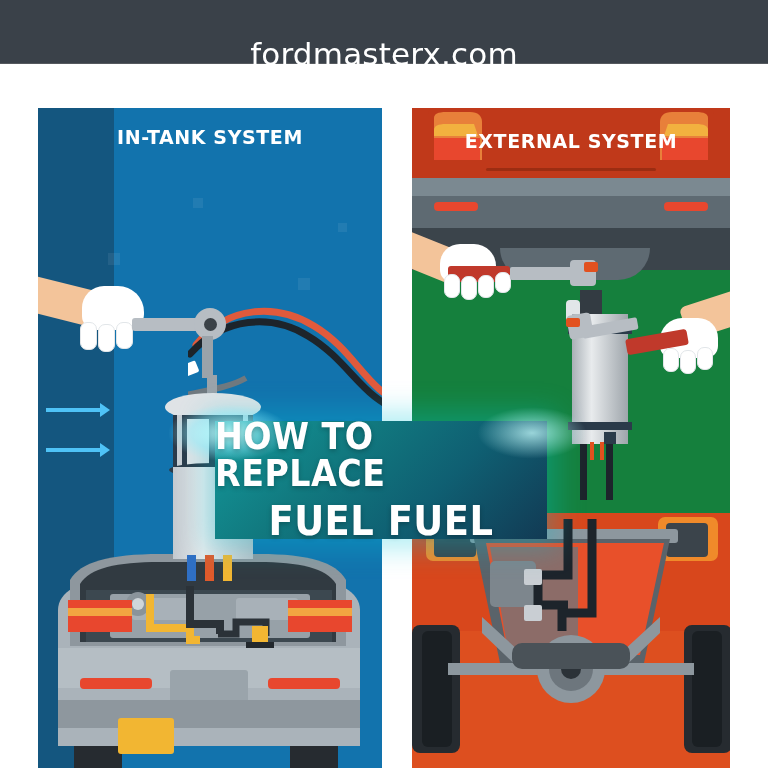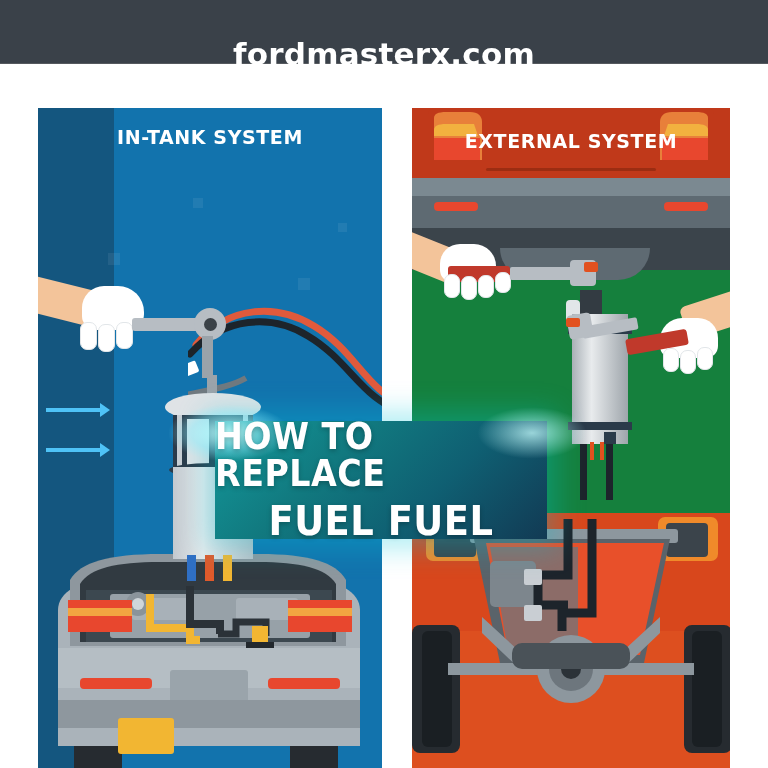--- a/index.html
+++ b/index.html
@@ -7,21 +7,21 @@
     font-family:"Liberation Sans", sans-serif; overflow:hidden; }
   #page { position:relative; width:768px; height:768px; background:#ffffff; }
 
   
   .site-header {
     position:absolute; left:0; top:0; width:768px; height:64px;
     background:#3a4149; display:flex; align-items:center; justify-content:center;
     border-bottom:1px solid #55595e;
   }
   .site-header .domain {
-    color:#ffffff; font-size:31px; font-weight:bold; letter-spacing:.2px;
+    color:#ffffff; font-size:31px; font-weight:normal; letter-spacing:.2px;
     font-family:"DejaVu Sans", sans-serif;
     margin-top:44px;
   }
 
   
   .stage { position:absolute; left:0; top:64px; width:768px; height:704px; background:#fff; }
 
   .panel { position:absolute; top:44px; height:695px; overflow:hidden; }
   .panel-left  { left:38px;  width:344px; background:linear-gradient(90deg,#14567f 0%,#14567f 22%,#1273ad 22%,#1273ad 100%); }
   .panel-right { left:412px; width:318px; background:#15803d; }

